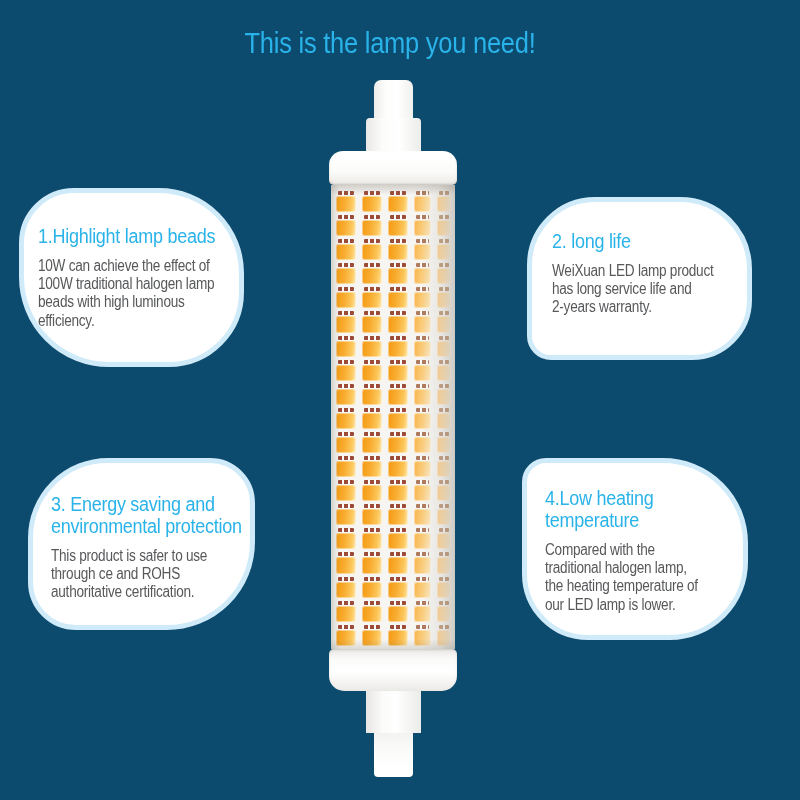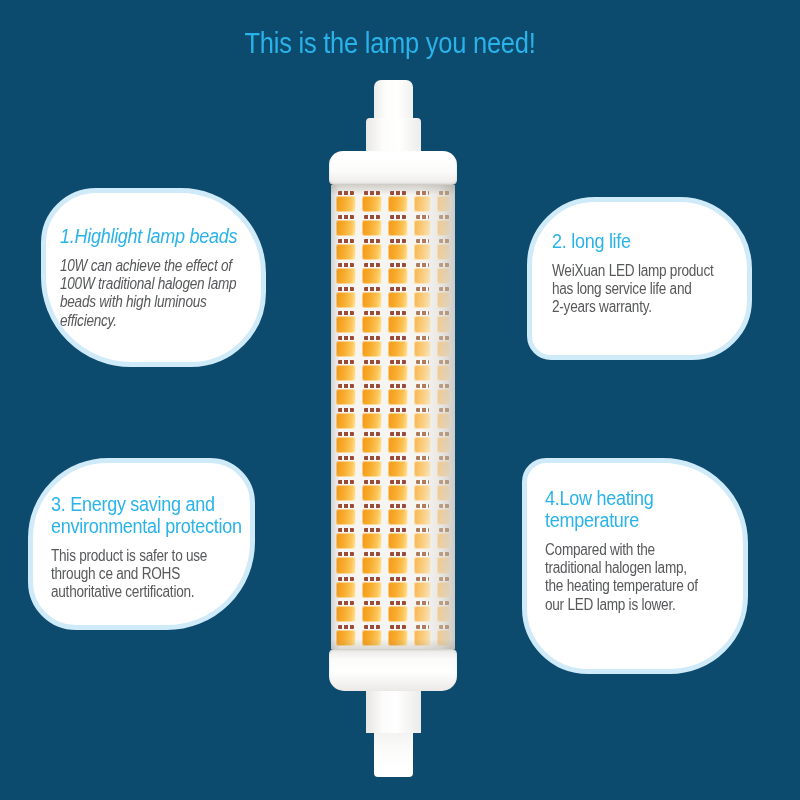--- a/index.html
+++ b/index.html
@@ -27,24 +27,24 @@
   .callout h2{
     margin:0 0 10px;font-weight:400;color:var(--accent);
     font-size:20px;line-height:1.1;letter-spacing:-0.3px;white-space:pre-line;
     transform:scaleX(0.9);transform-origin:left top;width:111%;
   }
   .callout p{
     margin:0;color:var(--body-text);font-size:16px;line-height:1.14;
     letter-spacing:-0.3px;white-space:pre-line;
     transform:scaleX(0.85);transform-origin:left top;width:117%;
   }
-  #c1{left:41px;top:188px;width:225px;height:179px;border-radius:55px 85px 75px 90px;padding:32px 6px 0 14px;font-style:italic;}
+  #c1{left:19px;top:188px;width:225px;height:179px;border-radius:55px 85px 75px 90px;padding:32px 6px 0 14px;}
   #c2{left:527px;top:197px;width:225px;height:163px;border-radius:68px 72px 60px 24px;padding:28px 6px 0 20px;}
   #c3{left:28px;top:458px;width:227px;height:172px;border-radius:80px 45px 88px 48px;padding:30px 6px 0 18px;}
-  #c4{left:522px;top:458px;width:226px;height:216px;border-radius:24px 85px 78px 66px;padding:24px 6px 0 18px;}
+  #c4{left:522px;top:458px;width:226px;height:182px;border-radius:24px 85px 78px 66px;padding:24px 6px 0 18px;}
   
   .lamp{position:absolute;left:328px;top:80px;width:130px;display:flex;flex-direction:column;align-items:center;}
   .pin-top{width:39px;height:40px;border-radius:7px 7px 2px 2px;
     background:linear-gradient(90deg,#ececea,#fdfdfc 30%,#ffffff 60%,#f0f0ee);}
   .post-top{width:55px;height:34px;margin-top:-2px;border-radius:4px 4px 0 0;
     background:linear-gradient(90deg,#e9e8e6,#fcfcfb 30%,#ffffff 60%,#ececea);}
   .cap-top{width:128px;height:34px;margin-top:-1px;border-radius:14px 14px 5px 5px;
     background:linear-gradient(180deg,#ffffff 15%,#fbfbfa 60%,#efeeeb 90%,#e7e6e3);
     box-shadow:inset 0 -1px 2px rgba(150,145,135,.4);}
   .led-body{width:124px;height:464px;position:relative;background:#f6f5f2;overflow:hidden;}

